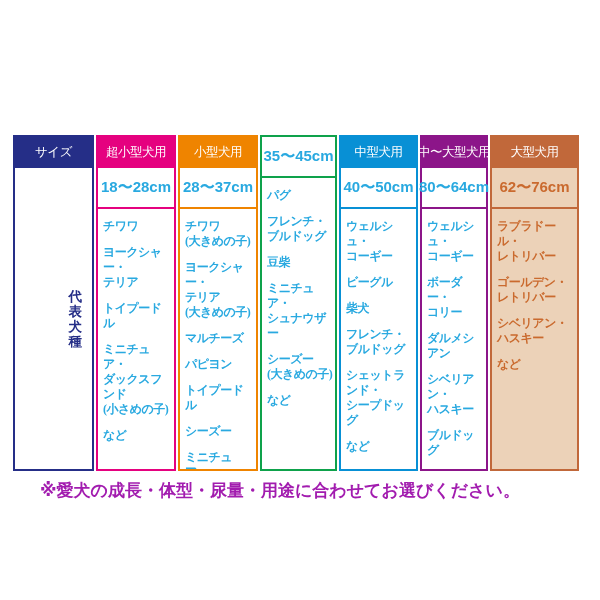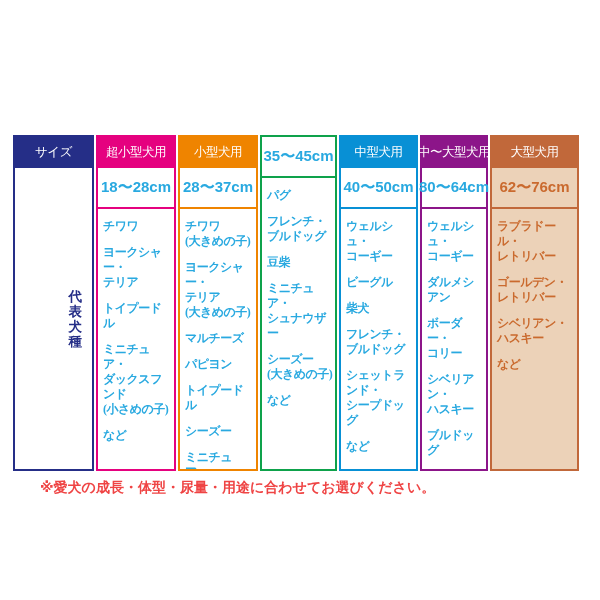--- a/index.html
+++ b/index.html
@@ -98,23 +98,23 @@
   }
   .label-col .waist-cell,
   .label-col .breeds-cell {
     font-size: 13.5px;
     letter-spacing: 0.5px;
   }
 
   .footnote {
     position: absolute;
     left: 40px; top: 479px;
-    font-size: 14px;
-    font-weight: bold;
-    color: #ef4444;
+    font-size: 17px;
+    font-weight: bold;
+    color: #a21caf;
     white-space: nowrap;
   }
 </style>
 </head>
 <body>
 
 <div class="page">
 
 
   <div class="lineup-table">
@@ -188,23 +188,23 @@
         <div class="breed-item">など</div>
       </div>
     </div>
 
     <div class="col" style="--accent: #8c1589; --fg: #29a9e0; --bg: #ffffff;">
       <div class="col-header">中〜大型犬用</div>
       <div class="waist-cell">80〜64cm</div>
       <div class="breeds-cell">
         <div class="breed-item">ウェルシュ・
 コーギー</div>
-        <div class="breed-item">ダルメシアン</div>
         <div class="breed-item">ボーダー・
 コリー</div>
+        <div class="breed-item">ダルメシアン</div>
         <div class="breed-item">シベリアン・
 ハスキー</div>
         <div class="breed-item">ブルドッグ</div>
         <div class="breed-item">など</div>
       </div>
     </div>
 
     <div class="col" style="--accent: #c1683a; --fg: #ca6a2e; --bg: #ecd2b8;">
       <div class="col-header">大型犬用</div>
       <div class="waist-cell">62〜76cm</div>

